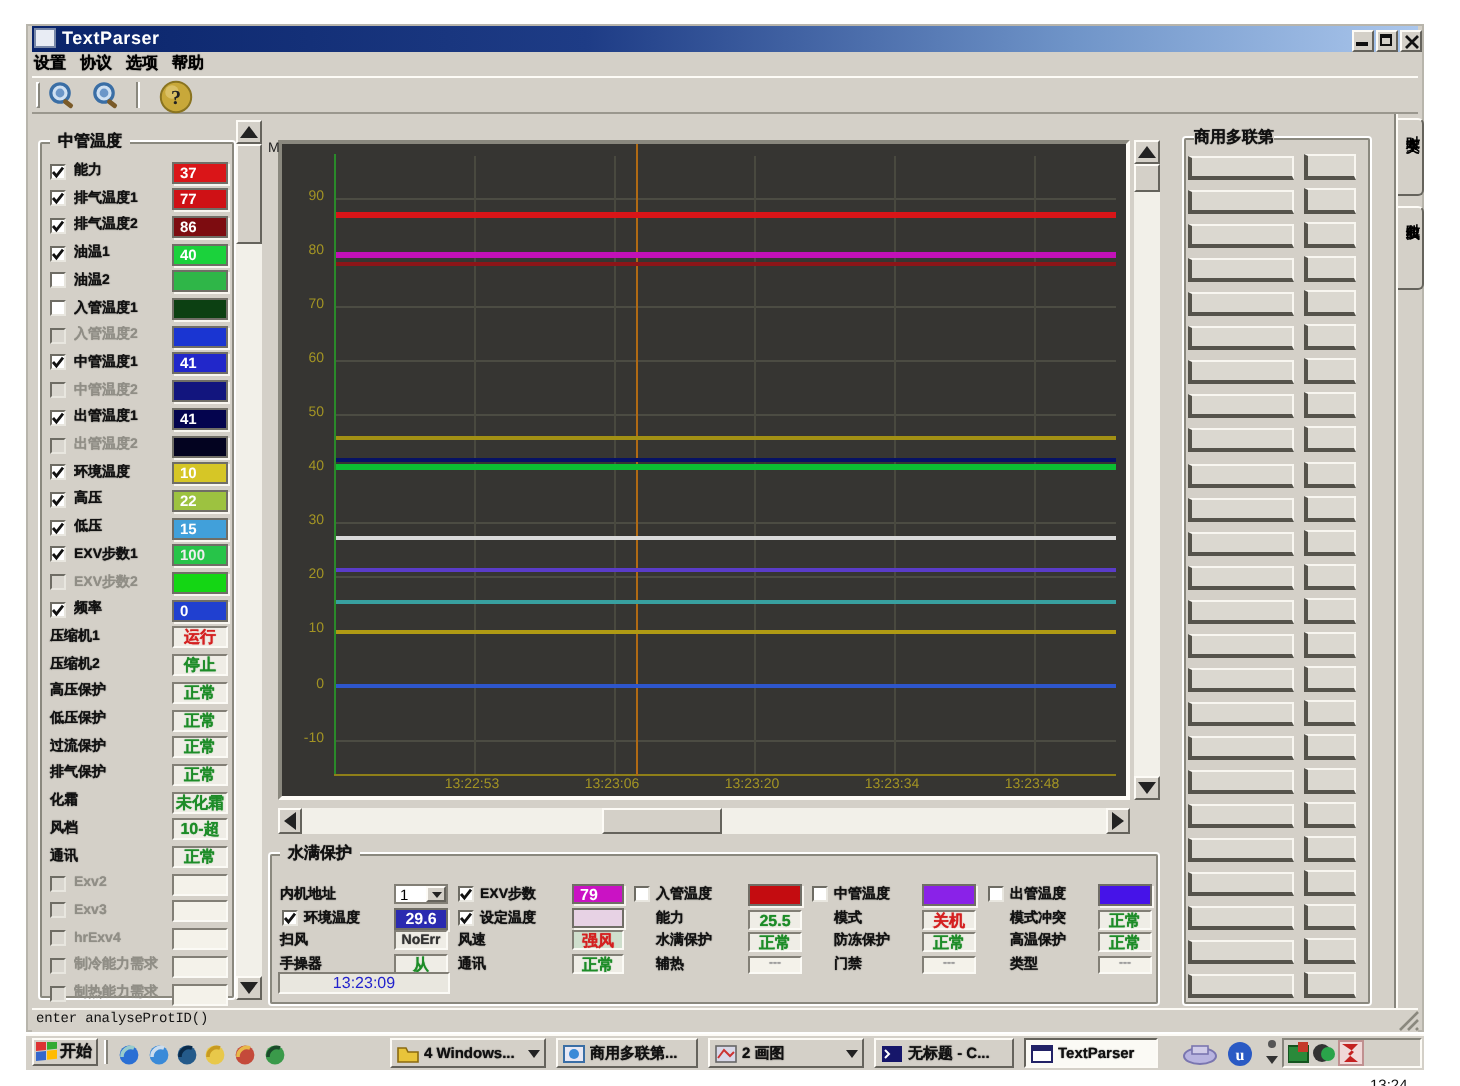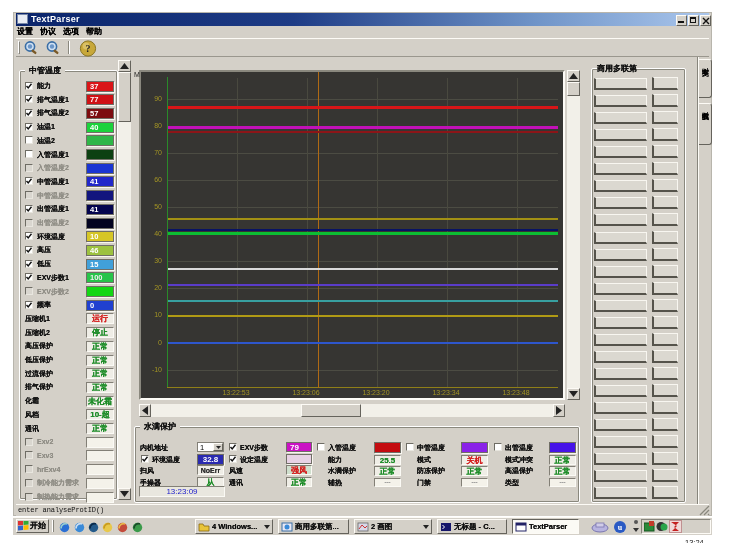--- a/index.html
+++ b/index.html
@@ -67,21 +67,21 @@
 <svg class="abs" style="left:25px;top:95.2px" width="8" height="8">
     <path d="M1.5 4 L3.2 6 L6.5 1.8" stroke="#111" stroke-width="1.4" fill="none"></path>
   </svg>
 <div class="abs cjk" style="left:37px;top:94.7px;width:49px;height:9px;font-size:7px;line-height:9px;overflow:hidden;white-space:nowrap">排气温度1</div>
 <div class="abs vbox" style="left:86px;top:94.2px;width:28px;height:11px;background:#cf1115;font-size:7.5px;font-weight:bold;color:#fff;line-height:10px;padding-left:3px">77</div>
 <div class="abs cb" style="left:25px;top:108.9px"></div>
 <svg class="abs" style="left:25px;top:108.9px" width="8" height="8">
     <path d="M1.5 4 L3.2 6 L6.5 1.8" stroke="#111" stroke-width="1.4" fill="none"></path>
   </svg>
 <div class="abs cjk" style="left:37px;top:108.4px;width:49px;height:9px;font-size:7px;line-height:9px;overflow:hidden;white-space:nowrap">排气温度2</div>
-<div class="abs vbox" style="left:86px;top:107.9px;width:28px;height:11px;background:#7d0c10;font-size:7.5px;font-weight:bold;color:#fff;line-height:10px;padding-left:3px">57</div>
+<div class="abs vbox" style="left:86px;top:107.9px;width:28px;height:11px;background:#7d0c10;font-size:7.5px;font-weight:bold;color:#fff;line-height:10px;padding-left:3px">86</div>
 <div class="abs cb" style="left:25px;top:122.6px"></div>
 <svg class="abs" style="left:25px;top:122.6px" width="8" height="8">
     <path d="M1.5 4 L3.2 6 L6.5 1.8" stroke="#111" stroke-width="1.4" fill="none"></path>
   </svg>
 <div class="abs cjk" style="left:37px;top:122.1px;width:49px;height:9px;font-size:7px;line-height:9px;overflow:hidden;white-space:nowrap">油温1</div>
 <div class="abs vbox" style="left:86px;top:121.6px;width:28px;height:11px;background:#1bd23c;font-size:7.5px;font-weight:bold;color:#fff;line-height:10px;padding-left:3px">40</div>
 <div class="abs cb" style="left:25px;top:136.3px"></div>
 <div class="abs cjk" style="left:37px;top:135.8px;width:49px;height:9px;font-size:7px;line-height:9px;overflow:hidden;white-space:nowrap">油温2</div>
 <div class="abs vbox" style="left:86px;top:135.3px;width:28px;height:11px;background:#2fb648;font-size:7.5px;font-weight:bold;color:;line-height:10px;padding-left:3px"></div>
 <div class="abs cb" style="left:25px;top:150.0px"></div>
@@ -112,21 +112,21 @@
 <svg class="abs" style="left:25px;top:232.2px" width="8" height="8">
     <path d="M1.5 4 L3.2 6 L6.5 1.8" stroke="#111" stroke-width="1.4" fill="none"></path>
   </svg>
 <div class="abs cjk" style="left:37px;top:231.7px;width:49px;height:9px;font-size:7px;line-height:9px;overflow:hidden;white-space:nowrap">环境温度</div>
 <div class="abs vbox" style="left:86px;top:231.2px;width:28px;height:11px;background:#d6c626;font-size:7.5px;font-weight:bold;color:#fff;line-height:10px;padding-left:3px">10</div>
 <div class="abs cb" style="left:25px;top:245.9px"></div>
 <svg class="abs" style="left:25px;top:245.9px" width="8" height="8">
     <path d="M1.5 4 L3.2 6 L6.5 1.8" stroke="#111" stroke-width="1.4" fill="none"></path>
   </svg>
 <div class="abs cjk" style="left:37px;top:245.4px;width:49px;height:9px;font-size:7px;line-height:9px;overflow:hidden;white-space:nowrap">高压</div>
-<div class="abs vbox" style="left:86px;top:244.9px;width:28px;height:11px;background:#9dc240;font-size:7.5px;font-weight:bold;color:#fff;line-height:10px;padding-left:3px">46</div>
+<div class="abs vbox" style="left:86px;top:244.9px;width:28px;height:11px;background:#9dc240;font-size:7.5px;font-weight:bold;color:#fff;line-height:10px;padding-left:3px">22</div>
 <div class="abs cb" style="left:25px;top:259.6px"></div>
 <svg class="abs" style="left:25px;top:259.6px" width="8" height="8">
     <path d="M1.5 4 L3.2 6 L6.5 1.8" stroke="#111" stroke-width="1.4" fill="none"></path>
   </svg>
 <div class="abs cjk" style="left:37px;top:259.1px;width:49px;height:9px;font-size:7px;line-height:9px;overflow:hidden;white-space:nowrap">低压</div>
 <div class="abs vbox" style="left:86px;top:258.6px;width:28px;height:11px;background:#41a0da;font-size:7.5px;font-weight:bold;color:#fff;line-height:10px;padding-left:3px">15</div>
 <div class="abs cb" style="left:25px;top:273.3px"></div>
 <svg class="abs" style="left:25px;top:273.3px" width="8" height="8">
     <path d="M1.5 4 L3.2 6 L6.5 1.8" stroke="#111" stroke-width="1.4" fill="none"></path>
   </svg>
@@ -312,21 +312,21 @@
 <div class="abs cb" style="left:141px;top:454.5px"></div>
 <svg class="abs" style="left:141px;top:454.5px" width="8" height="8">
     <path d="M1.5 4 L3.2 6 L6.5 1.8" stroke="#111" stroke-width="1.4" fill="none"></path>
   </svg>
 <div class="abs cjk" style="left:152px;top:454.5px;width:40px;height:9px;font-size:7px;line-height:9px;white-space:nowrap">环境温度</div>
 <div class="abs" style="left:197px;top:442px;width:27px;height:10px;background:#fff;border:1px solid #827f76;font-size:7.5px;line-height:9px;padding-left:2px">1</div>
 <div class="abs raised" style="left:213px;top:443px;width:10px;height:8px"></div>
 <svg class="abs" style="left:216px;top:446px" width="5" height="3">
     <path d="M2.5 3 L5 0 L0 0 Z" fill="#222"></path>
   </svg>
-<div class="abs vbox" style="left:197px;top:453.5px;width:27px;height:11px;background:#2a2ab0;color:#fff;font-size:8px;font-weight:bold;text-align:center;line-height:10px">32.8</div>
+<div class="abs vbox" style="left:197px;top:453.5px;width:27px;height:11px;background:#2a2ab0;color:#fff;font-size:8px;font-weight:bold;text-align:center;line-height:10px">29.6</div>
 <div class="abs sbox" style="left:197px;top:465px;width:27px;height:10px;font-size:7px;color:#333;line-height:9px">NoErr</div>
 <div class="abs sbox" style="left:197px;top:476.5px;width:27px;height:10px;font-size:8px;color:#1d8c28;line-height:9px">从</div>
 <div class="abs cb" style="left:229px;top:443px"></div>
 <svg class="abs" style="left:229px;top:443px" width="8" height="8">
     <path d="M1.5 4 L3.2 6 L6.5 1.8" stroke="#111" stroke-width="1.4" fill="none"></path>
   </svg>
 <div class="abs cjk" style="left:240px;top:443px;width:44px;height:9px;font-size:7px;line-height:9px;white-space:nowrap">EXV步数</div>
 <div class="abs cb" style="left:229px;top:454.5px"></div>
 <svg class="abs" style="left:229px;top:454.5px" width="8" height="8">
     <path d="M1.5 4 L3.2 6 L6.5 1.8" stroke="#111" stroke-width="1.4" fill="none"></path>

